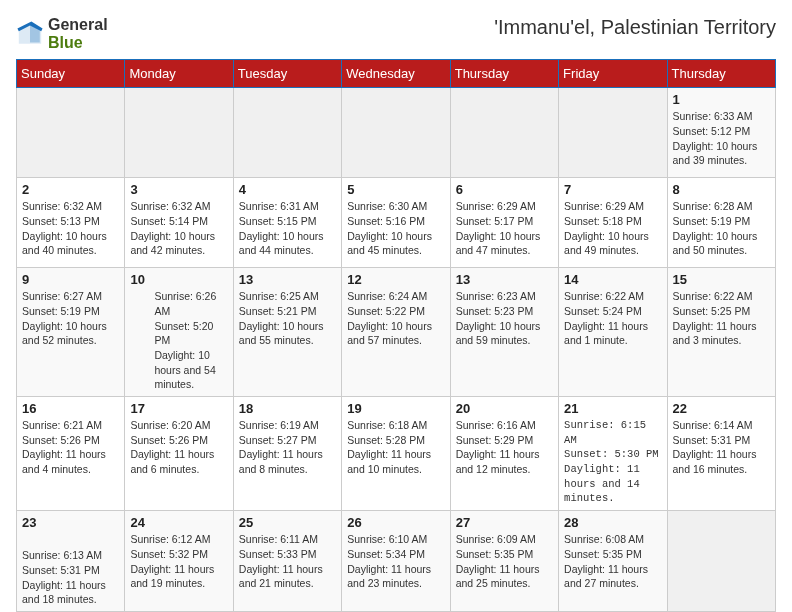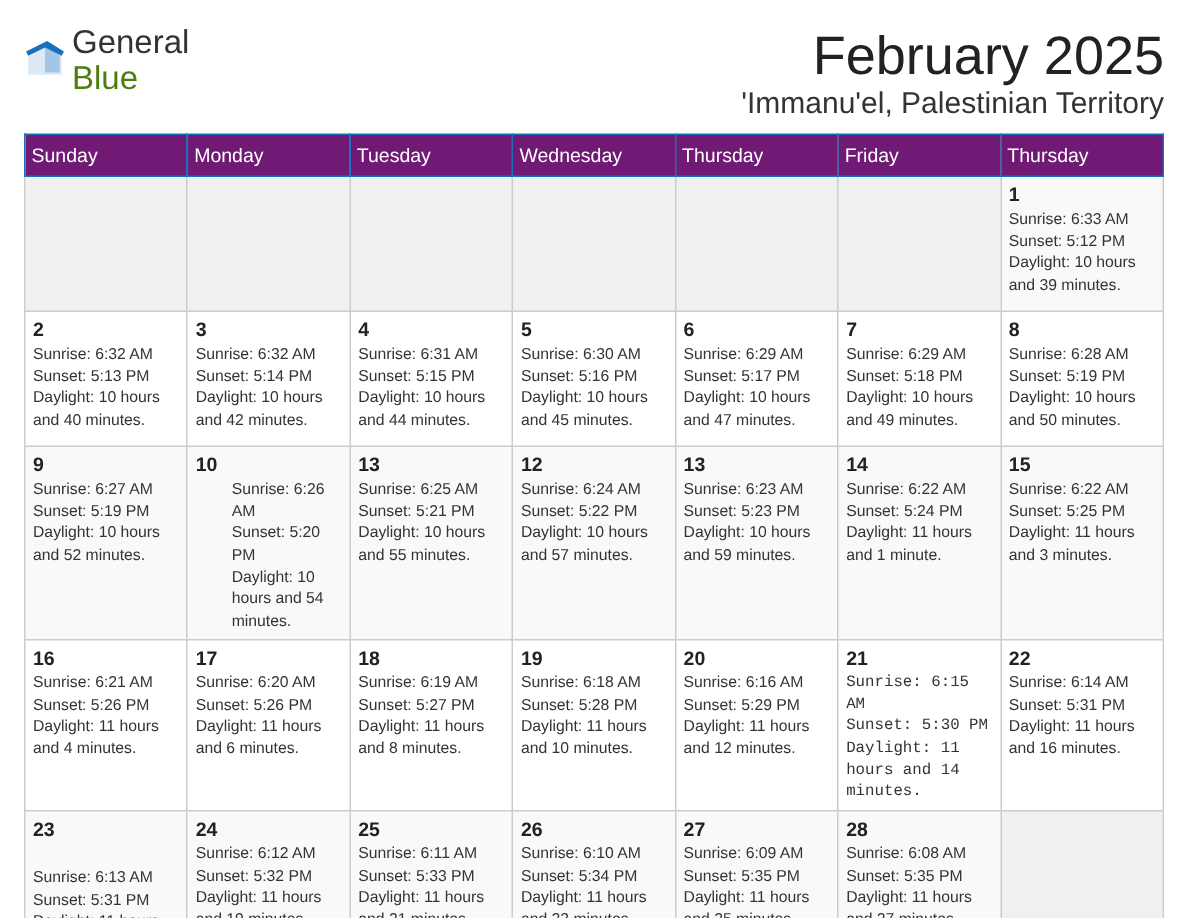--- a/index.html
+++ b/index.html
@@ -15,22 +15,22 @@
       justify-content: space-between;
       align-items: flex-start;
       margin-bottom: 8px;
     }
     .logo {
       display: flex;
       align-items: center;
       gap: 4px;
     }
     .logo-text {
-      font-size: 22px;
-      font-weight: normal;
+      font-size: 16px;
+      font-weight: bold;
       line-height: 1.1;
     }
     .logo-general { color: #333; }
     .logo-blue { color: #4d7c0f; }
     .logo-icon {
       width: 28px;
       height: 28px;
     }
     .title-block {
       text-align: right;
@@ -43,21 +43,21 @@
     .calendar-subtitle {
       font-size: 20px;
       color: #333;
     }
     .calendar {
       width: 100%;
       border-collapse: collapse;
       font-size: 11px;
     }
     .calendar thead th {
-      background: #701a75;
+      background: #b91c1c;
       color: #fff;
       padding: 6px 4px;
       text-align: left;
       font-size: 13px;
       font-weight: normal;
       border: 1px solid #1a6fbb;
     }
     .calendar tbody td {
       border: 1px solid #ccc;
       vertical-align: top;
@@ -98,21 +98,20 @@
       <polygon points="20,4 36,14 36,34 20,34 4,34 4,14" fill="#1a6fbb" opacity="0.15"></polygon>
       <polygon points="20,6 34,15 34,32 20,32" fill="#1a6fbb" opacity="0.3"></polygon>
       <polygon points="22,2 38,12 36,16 20,8 4,16 2,12" fill="#1a6fbb"></polygon>
     </svg>
     <div class="logo-text">
       <span class="logo-general">General</span><br>
       <span class="logo-blue">Blue</span>
     </div>
   </div>
   <div class="title-block">
-    <div class="calendar-title">February 2025</div>
     <div class="calendar-subtitle">'Immanu'el, Palestinian Territory</div>
   </div>
 </div>
 
 <table class="calendar">
   <thead>
     <tr>
     <th>Sunday</th>
         <th>Monday</th>
         <th>Tuesday</th>

